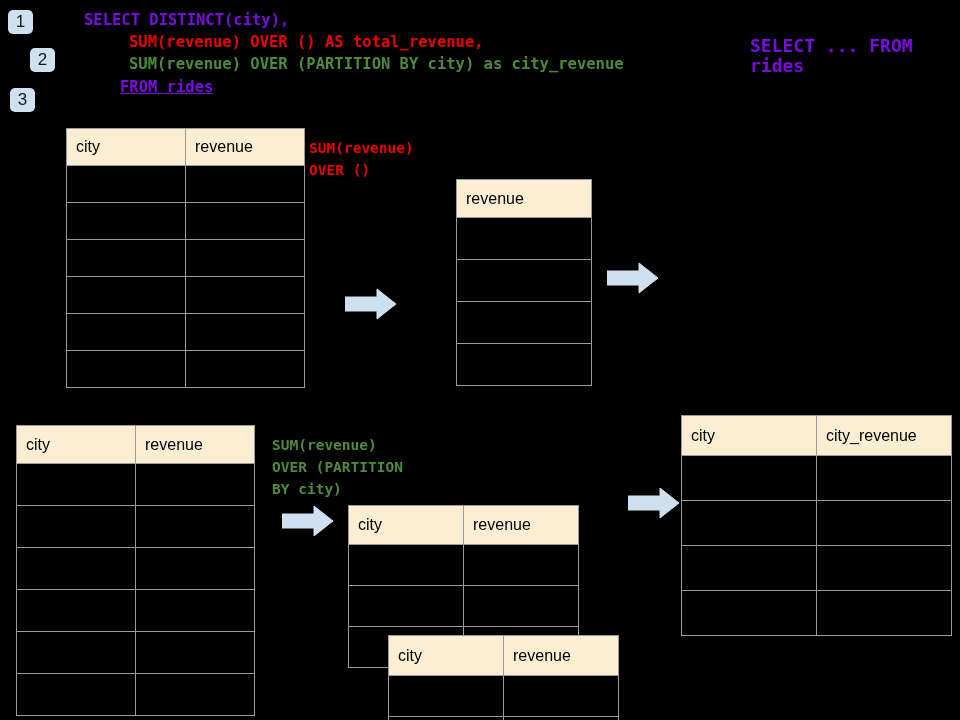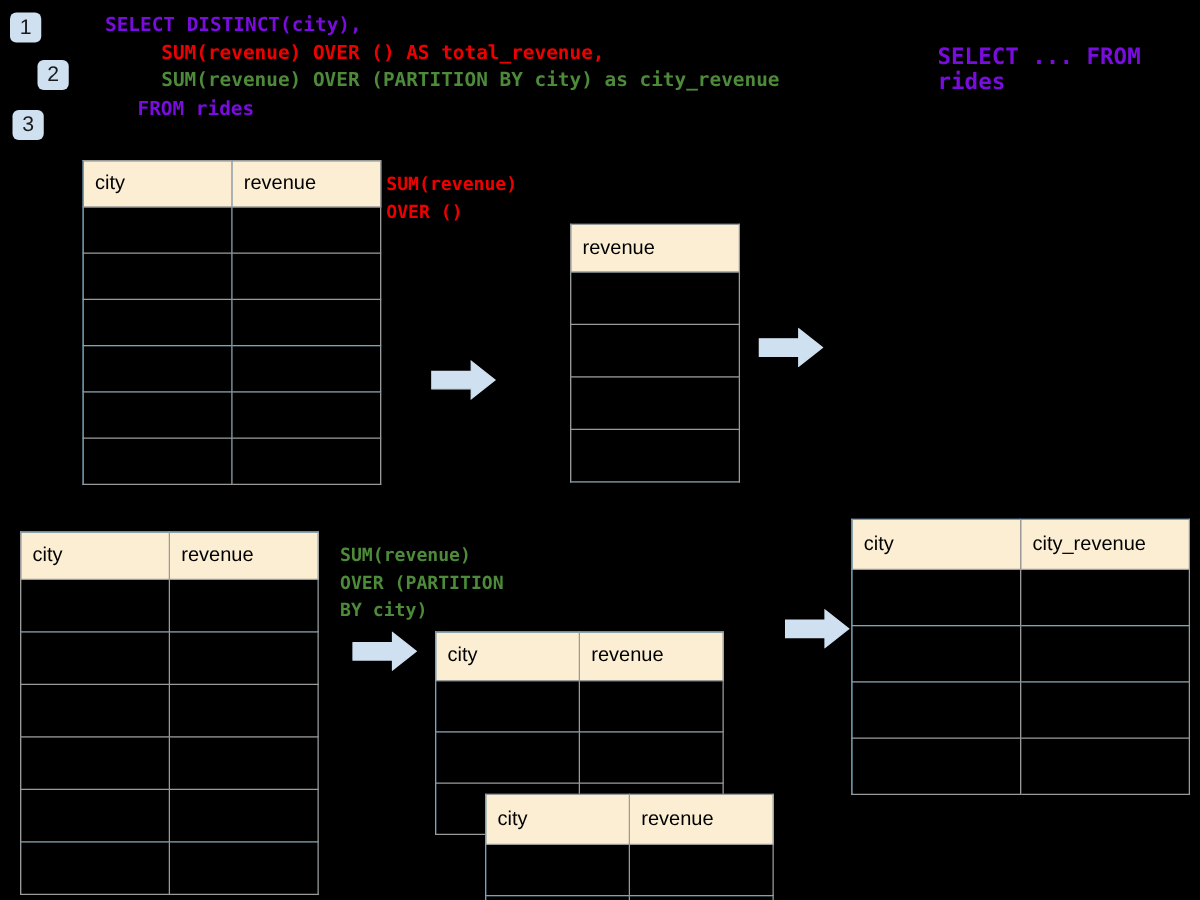--- a/index.html
+++ b/index.html
@@ -56,21 +56,21 @@
     font-size: 14.5px;
     font-weight: bold;
     white-space: pre;
     line-height: 22px;
   }
 
   
   .tbl {
     position: absolute;
     border-collapse: collapse;
-    background: #0369a1;
+    background: #f97316;
     table-layout: fixed;
   }
   .tbl td, .tbl th {
     border: 1px solid #9a9a9a;
     padding: 0;
     margin: 0;
   }
   .tbl th {
     background: #fbeed3;
     color: #000000;
@@ -95,21 +95,21 @@
 
 <div id="canvas">
 
   <div class="badge" style="left:8px; top:10px;">1</div>
   <div class="badge" style="left:30px; top:48px;">2</div>
   <div class="badge" style="left:10px; top:88px;">3</div>
 
   <div class="sql" style="left:84px; top:11px; color:#7a0ce0;text-align:center;">SELECT DISTINCT(city),</div>
   <div class="sql" style="left:129px; top:33px; color:#ee0000;">SUM(revenue) OVER () AS total_revenue,</div>
   <div class="sql" style="left:129px; top:55px; color:#4d8b3a;">SUM(revenue) OVER (PARTITION BY city) as city_revenue</div>
-  <div class="sql" style="left:110px; top:78px; color:#7a0ce0;">FROM rides</div>
+  <div class="sql" style="left:120px; top:78px; color:#7a0ce0;text-decoration:underline;">FROM rides</div>
 
   <div class="sql-small" style="left:750px; top:36px; color:#7a0ce0;">SELECT ... FROM</div>
   <div class="sql-small" style="left:750px; top:56px; color:#7a0ce0;">rides</div>
 
   <div class="annot" style="left:309px; top:137px; color:#ee0000;">SUM(revenue)
 OVER ()</div>
   <div class="annot" style="left:272px; top:434px; color:#4d8b3a;">SUM(revenue)
 OVER (PARTITION
 BY city)</div>
 

